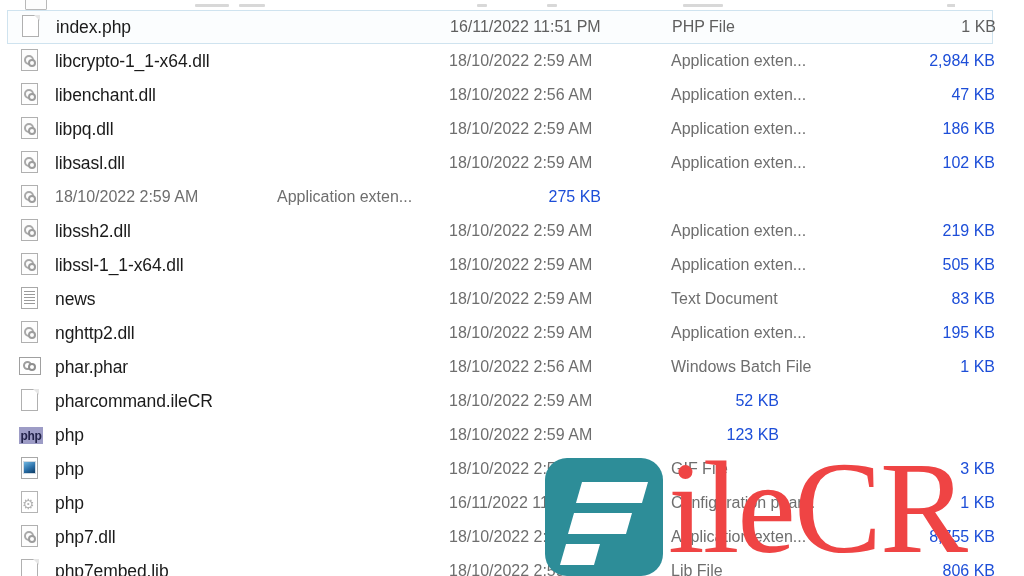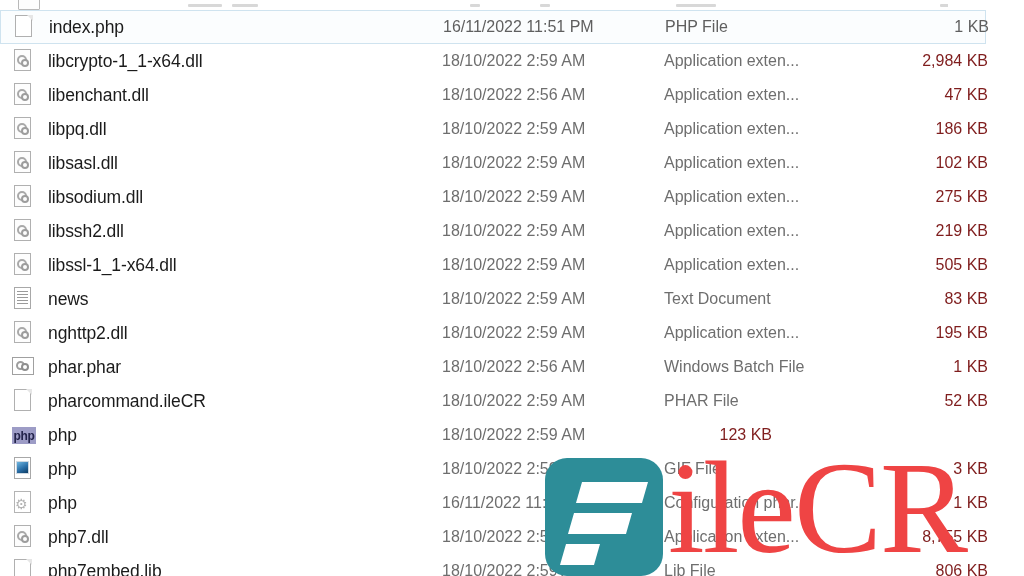--- a/index.html
+++ b/index.html
@@ -12,21 +12,21 @@
     width: 1024px;
     height: 576px;
     overflow: hidden;
     font-family: "Liberation Sans", sans-serif;
     position: relative;
   }
 
   #file-list {
     position: absolute;
     top: 0;
-    left: 0;
+    left: 7px;
     width: 948px;
     height: 576px;
   }
 
   
   .partial-row {
     position: relative;
     height: 10px;
     overflow: hidden;
   }
@@ -87,21 +87,21 @@
   .cell-type {
     flex: 0 0 216px;
     font-size: 16px;
     color: #6e6e6e;
     white-space: nowrap;
     overflow: hidden;
   }
   .cell-size {
     flex: 0 0 108px;
     font-size: 16px;
-    color: #7f1d1d;
+    color: #1d4ed8;
     text-align: right;
     white-space: nowrap;
   }
   .row.selected .cell-date,
   .row.selected .cell-type,
   .row.selected .cell-size {
     color: #5f5f5f;
   }
 
   
@@ -375,21 +375,20 @@
         <span class="cell-type">Application exten...</span>
         <span class="cell-size">102 KB</span>
       </div>
       <div class="row">
         <span class="cell-icon">
           <span class="ico ico-dll">
             <span class="cog"></span>
             <span class="cog2"></span>
           </span>
         </span>
-        <span class="cell-name">libsodium.dll</span>
         <span class="cell-date">18/10/2022 2:59 AM</span>
         <span class="cell-type">Application exten...</span>
         <span class="cell-size">275 KB</span>
       </div>
       <div class="row">
         <span class="cell-icon">
           <span class="ico ico-dll">
             <span class="cog"></span>
             <span class="cog2"></span>
           </span>
@@ -445,21 +444,20 @@
         <span class="cell-date">18/10/2022 2:56 AM</span>
         <span class="cell-type">Windows Batch File</span>
         <span class="cell-size">1 KB</span>
       </div>
       <div class="row">
         <span class="cell-icon">
           <span class="ico ico-page"></span>
         </span>
         <span class="cell-name">pharcommand.ileCR</span>
         <span class="cell-date">18/10/2022 2:59 AM</span>
-        <span class="cell-type">PHAR File</span>
         <span class="cell-size">52 KB</span>
       </div>
       <div class="row">
         <span class="cell-icon">
           <span class="ico ico-phpapp">
             <span class="badge">php</span>
           </span>
         </span>
         <span class="cell-name">php</span>
         <span class="cell-date">18/10/2022 2:59 AM</span>

